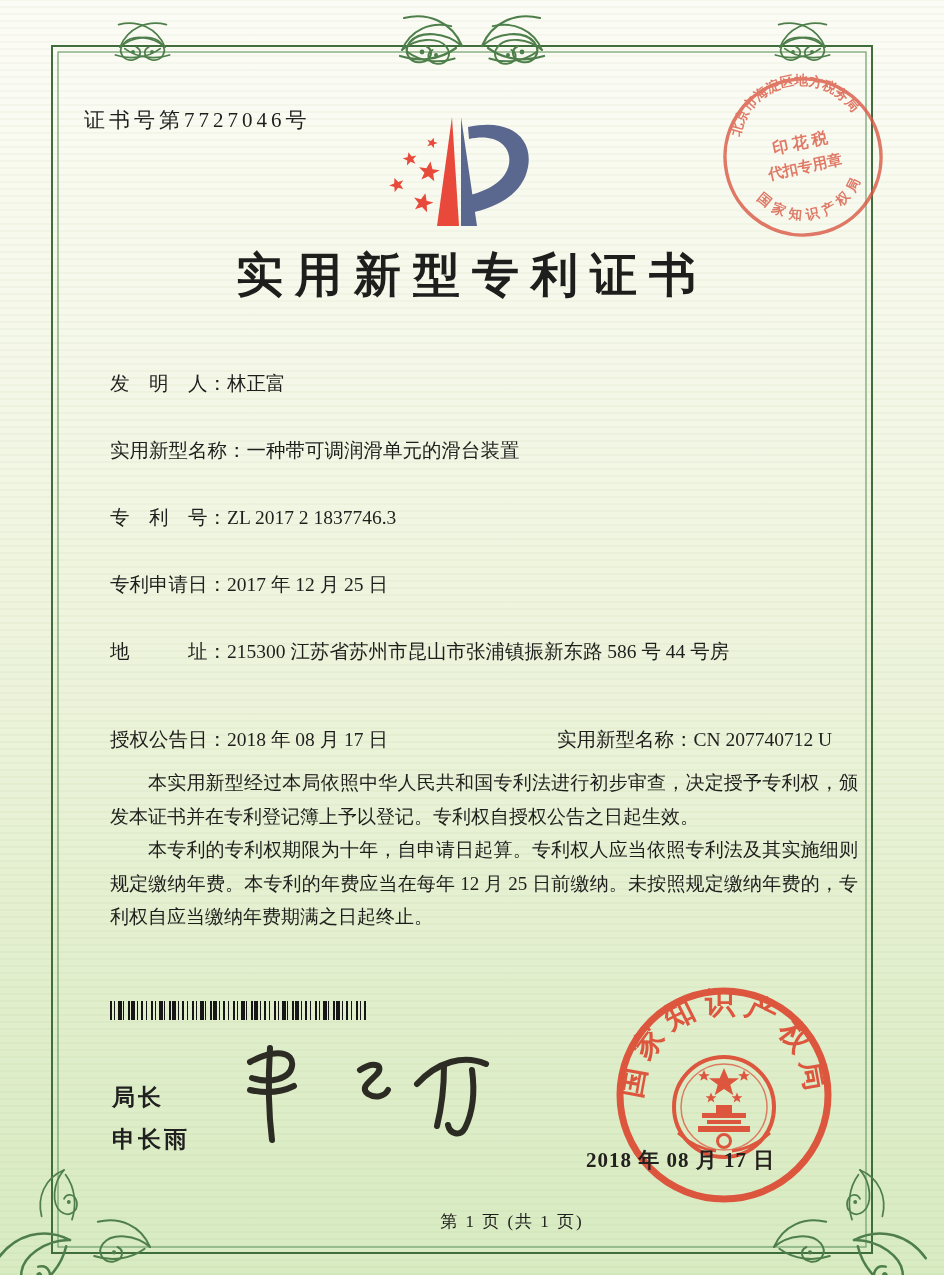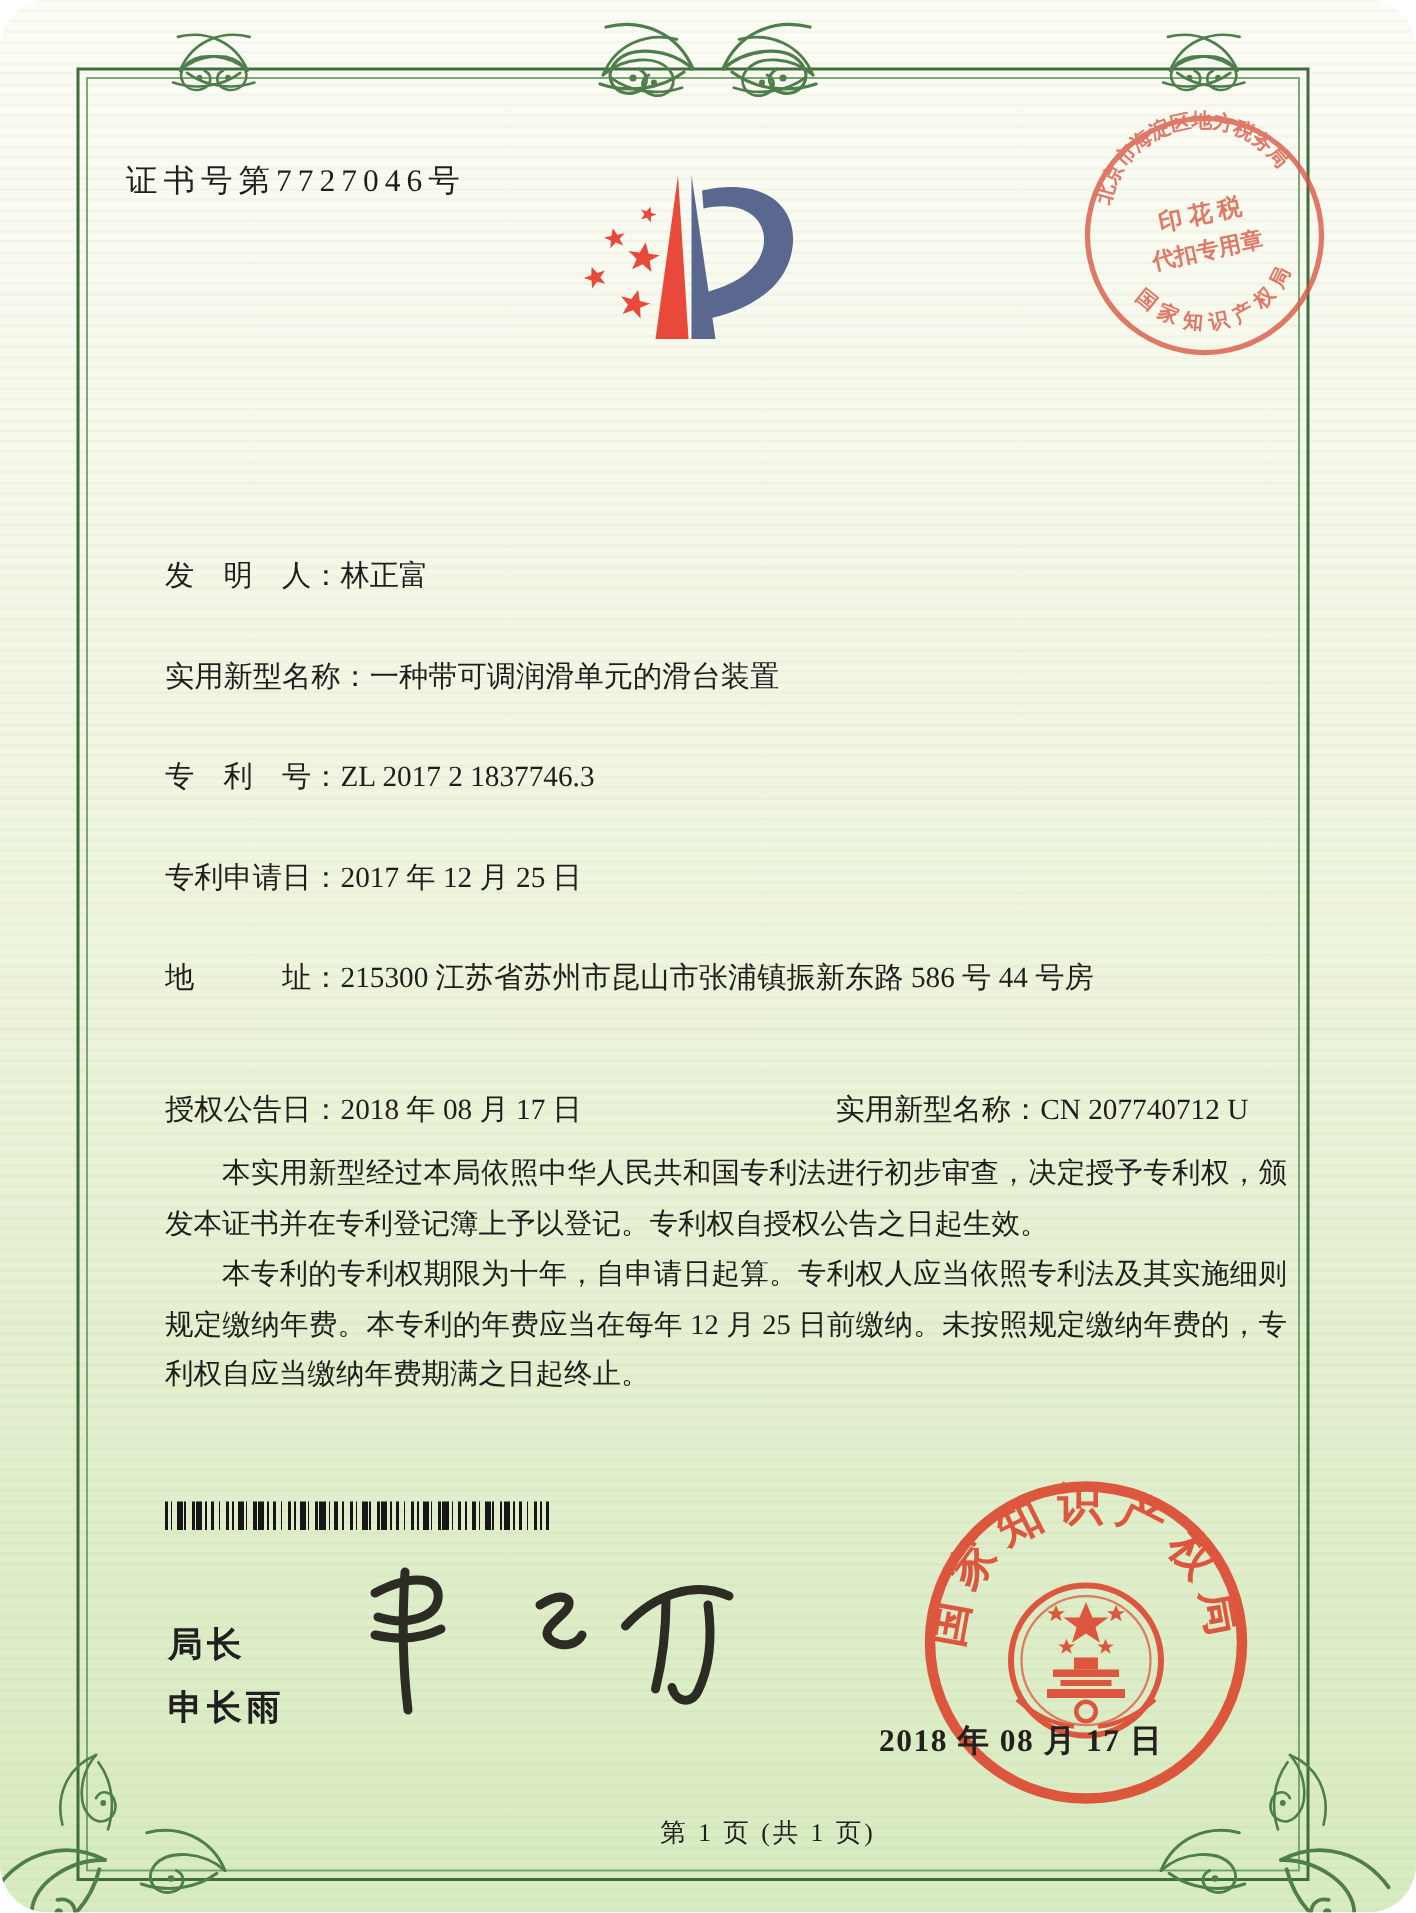--- a/index.html
+++ b/index.html
@@ -1,21 +1,20 @@
 <!DOCTYPE html>
 <html><head>
 <meta charset="utf-8">
 <style>
   html,body{margin:0;padding:0;}
   body{width:944px;height:1275px;font-family:"Liberation Serif","DejaVu Serif",serif;color:#1e1e1c;}
   .page{position:relative;width:944px;height:1275px;overflow:hidden;
     background-image:
       repeating-linear-gradient(0deg, rgba(130,170,100,.06) 0 2px, rgba(255,255,255,0) 2px 7px),
       linear-gradient(180deg,#fcfcf6 0%,#f6f8ea 25%,#ecf3da 55%,#e0eecb 80%,#d8ebc1 100%);
-    border-radius: 32px;
   }
   .abs{position:absolute;}
   
   .cert-no{left:84px;top:106px;font-size:21px;letter-spacing:4px;}
   
   .title{left:0;top:244px;width:100%;text-align:center;font-size:47px;font-weight:700;letter-spacing:12px;}
   
   .fields{left:110px;top:370px;width:750px;font-size:19.5px;}
   .field-row{margin-bottom:40px;white-space:nowrap;}
   .grant-row{left:110px;top:726px;width:760px;font-size:19.5px;white-space:nowrap;}
@@ -29,21 +28,21 @@
       #161616 0 2px, transparent 2px 4px,
       #161616 4px 5px, transparent 5px 8px,
       #161616 8px 12px, transparent 12px 13px,
       #161616 13px 14px, transparent 14px 18px,
       #161616 18px 20px, transparent 20px 21px,
       #161616 21px 25px, transparent 25px 27px,
       #161616 27px 28px, transparent 28px 31px,
       #161616 31px 33px, transparent 33px 36px,
       #161616 36px 37px, transparent 37px 41px);}
   
-  .sig-block{left:112px;top:1076px;font-family:Liberation Serif, serif;
+  .sig-block{left:112px;top:1076px;font-family:Liberation Sans, sans-serif;
     font-size:23px;font-weight:700;line-height:42px;letter-spacing:3px;color:#202020;}
   .signature{left:232px;top:1022px;}
   
   .seal{left:612px;top:983px;}
   .seal-date{left:586px;top:1146px;font-size:21px;letter-spacing:1px;color:#24201d;font-weight:600;z-index:5;}
   
   .tax-stamp{left:718px;top:72px;transform:rotate(-12deg);}
   
   .footer{left:0;top:1210px;width:100%;text-align:center;font-size:17px;letter-spacing:2px;padding-left:40px;}
   
@@ -114,20 +113,21 @@
       <textPath href="#taxTop" startOffset="50%" text-anchor="middle">北京市海淀区地方税务局</textPath>
     </text>
     <text x="85" y="76" text-anchor="middle" font-size="16" fill="#d95540" font-weight="600">印 花 税</text>
     <text x="85" y="100" text-anchor="middle" font-size="15" fill="#d95540" font-weight="600">代扣专用章</text>
     <path id="taxBottom" d="M23.6,93.6 A62,62 0 0 0 146.4,93.6" fill="none"></path>
     <text font-size="13.5" fill="#d95540" font-weight="600" letter-spacing="5">
       <textPath href="#taxBottom" startOffset="50%" text-anchor="middle">国家知识产权局</textPath>
     </text>
   </svg>
 
+  <div class="abs title">实用新型专利证书</div>
 
   <div class="abs fields">
     <div class="field-row">
       <span>发　明　人：</span><span>林正富</span>
     </div>
     <div class="field-row">
       <span>实用新型名称：</span><span>一种带可调润滑单元的滑台装置</span>
     </div>
     <div class="field-row">
       <span>专　利　号：</span><span>ZL 2017 2 1837746.3</span>

